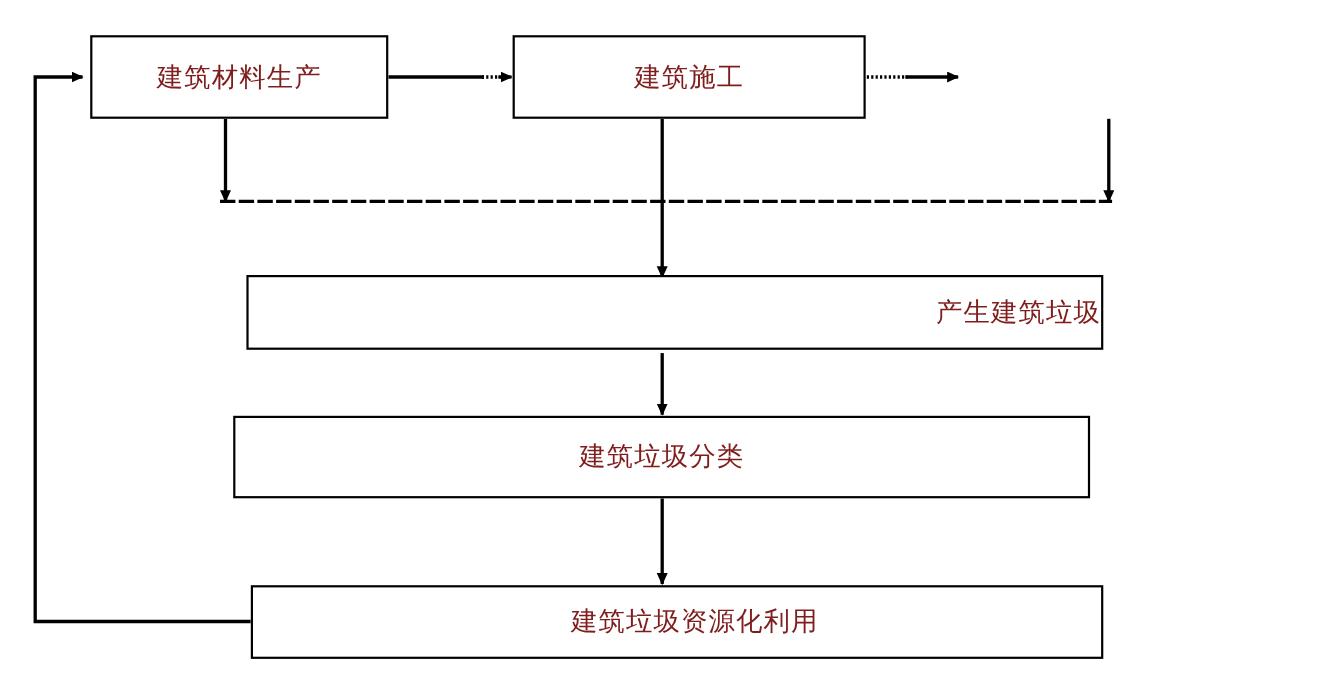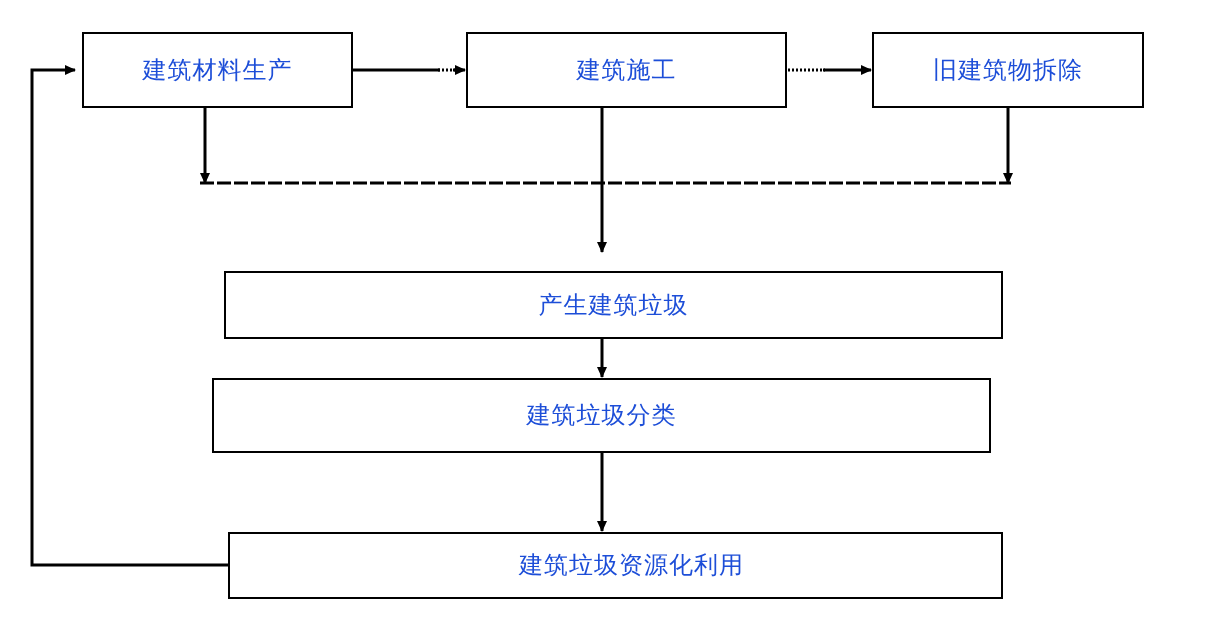--- a/index.html
+++ b/index.html
@@ -33,30 +33,30 @@
     background: #ffffff;
     display: flex;
     align-items: center;
     justify-content: center;
     z-index: 2;
   }
   .node-label {
     font-family: "DejaVu Serif", "Liberation Serif", serif;
     font-size: 24px;
     line-height: 1.1;
-    color: #1d4ed8;
+    color: #7f1d1d;
     letter-spacing: 1px;
     white-space: nowrap;
     user-select: none;
   }
   
   #node-material      { left: 82px;  top: 32px;  width: 271px; height: 76px; }
   #node-construction  { left: 466px; top: 32px;  width: 321px; height: 76px; }
   #node-demolition    { left: 872px; top: 32px;  width: 272px; height: 76px; }
-  #node-generate      { left: 224px; top: 271px; width: 779px; height: 68px; }
+  #node-generate      { left: 224px; top: 250px; width: 779px; height: 68px; justify-content: flex-end; }
   #node-classify      { left: 212px; top: 378px; width: 779px; height: 75px; }
   #node-reuse         { left: 228px; top: 532px; width: 775px; height: 67px; padding-left: 32px; }
 </style>
 </head>
 <body>
 
 <div id="diagram-root">
 
   <svg id="flow-svg" viewBox="0 0 1217 618" xmlns="http://www.w3.org/2000/svg">
     <defs>
@@ -109,23 +109,20 @@
   </svg>
 
   <div class="node-box" id="node-material">
     <span class="node-label">建筑材料生产</span>
   </div>
 
   <div class="node-box" id="node-construction">
     <span class="node-label">建筑施工</span>
   </div>
 
-  <div class="node-box" id="node-demolition">
-    <span class="node-label">旧建筑物拆除</span>
-  </div>
 
   <div class="node-box" id="node-generate">
     <span class="node-label">产生建筑垃圾</span>
   </div>
 
   <div class="node-box" id="node-classify">
     <span class="node-label">建筑垃圾分类</span>
   </div>
 
   <div class="node-box" id="node-reuse">

